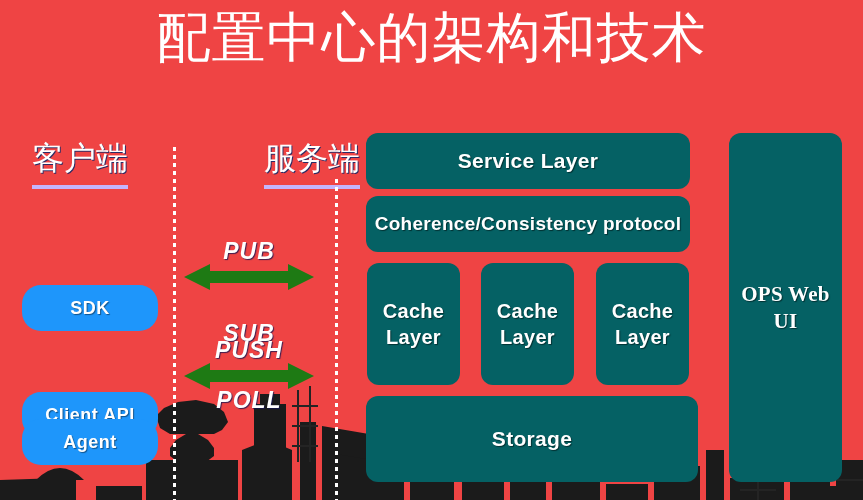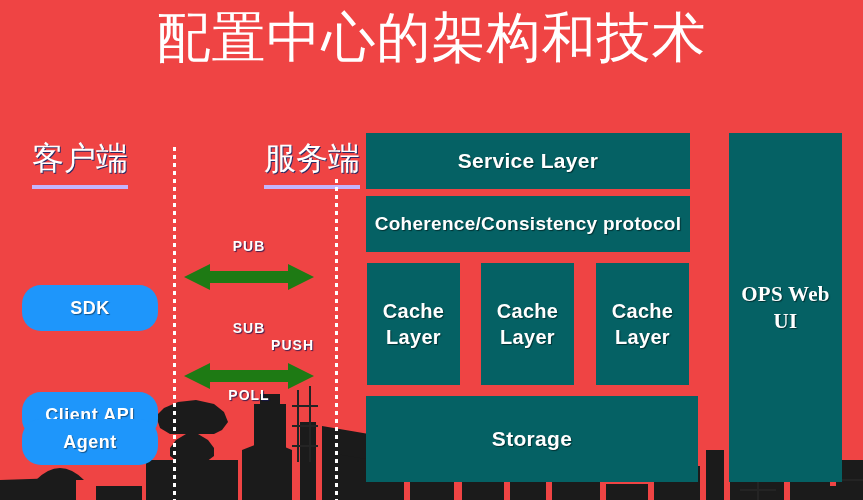--- a/index.html
+++ b/index.html
@@ -89,41 +89,42 @@
   #box-agent      { left: 22px; top: 419px; width: 136px; height: 46px; }
 
   
   .arrow-group { position: absolute; }
   .arrow-svg { display: block; }
   .arrow-text {
     position: absolute;
     width: 100%;
     text-align: center;
     color: #ffffff;
-    font-size: 14px;
+    font-size: 23px;
     font-weight: bold;
     letter-spacing: 1px;
     text-shadow: 1px 1px 1px rgba(20,20,80,0.8);
     white-space: nowrap;
+    font-style: italic;
   }
   #arrows-pubsub { left: 184px; top: 238px; width: 130px; height: 76px; }
   #arrows-pubsub .arrow-svg { position: absolute; left: 0; top: 26px; }
   #arrows-pubsub .lbl-top { top: 0px; }
   #arrows-pubsub .lbl-bot { top: 50px; margin-top: 32px; }
 
   #arrows-pushpoll { left: 184px; top: 337px; width: 130px; height: 76px; }
   #arrows-pushpoll .arrow-svg { position: absolute; left: 0; top: 26px; }
-  #arrows-pushpoll .lbl-top { top: 0px; text-align: right; }
+  #arrows-pushpoll .lbl-top { top: 0px; }
   #arrows-pushpoll .lbl-bot { top: 50px; }
 
   
   .teal-box {
     position: absolute;
     background: #056164;
-    border-radius: 0;
+    border-radius: 12px;
     color: #ffffff;
     font-weight: bold;
     display: flex;
     align-items: center;
     justify-content: center;
     text-align: center;
     text-shadow: 1px 1px 1px rgba(0,0,0,0.5);
     letter-spacing: 0.3px;
   }
   #box-service-layer { left: 366px; top: 133px; width: 324px; height: 56px; font-size: 21px; }

